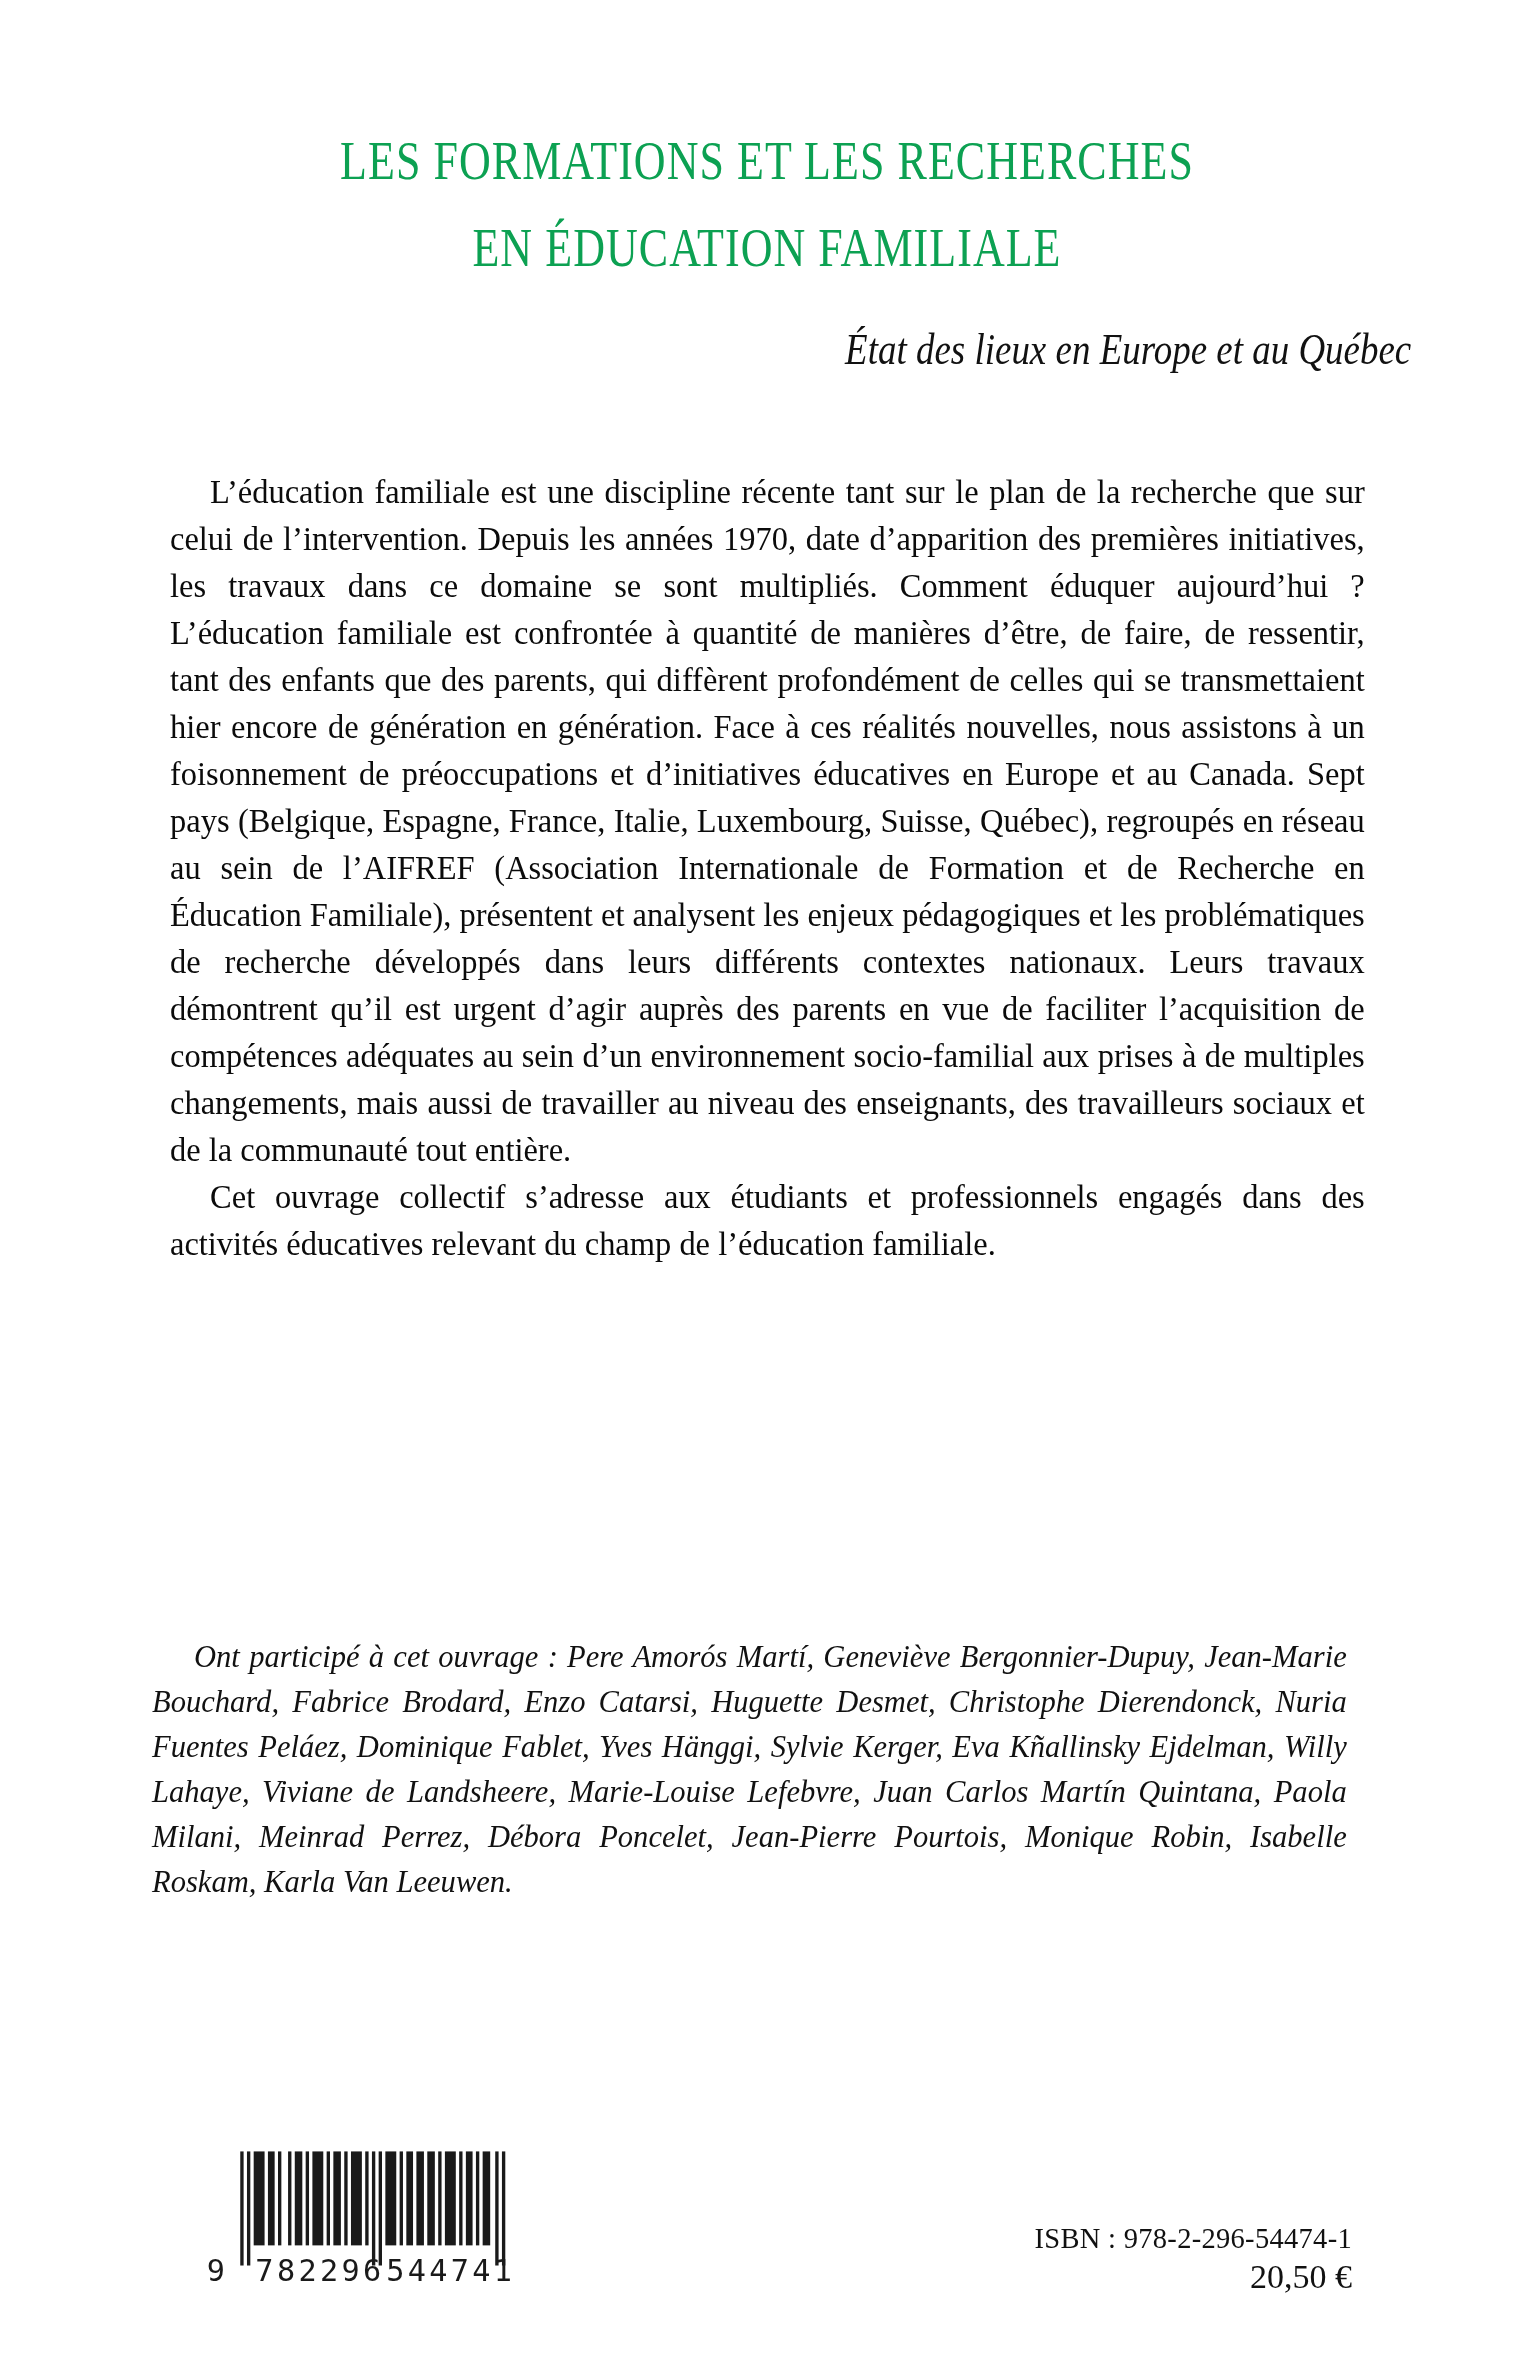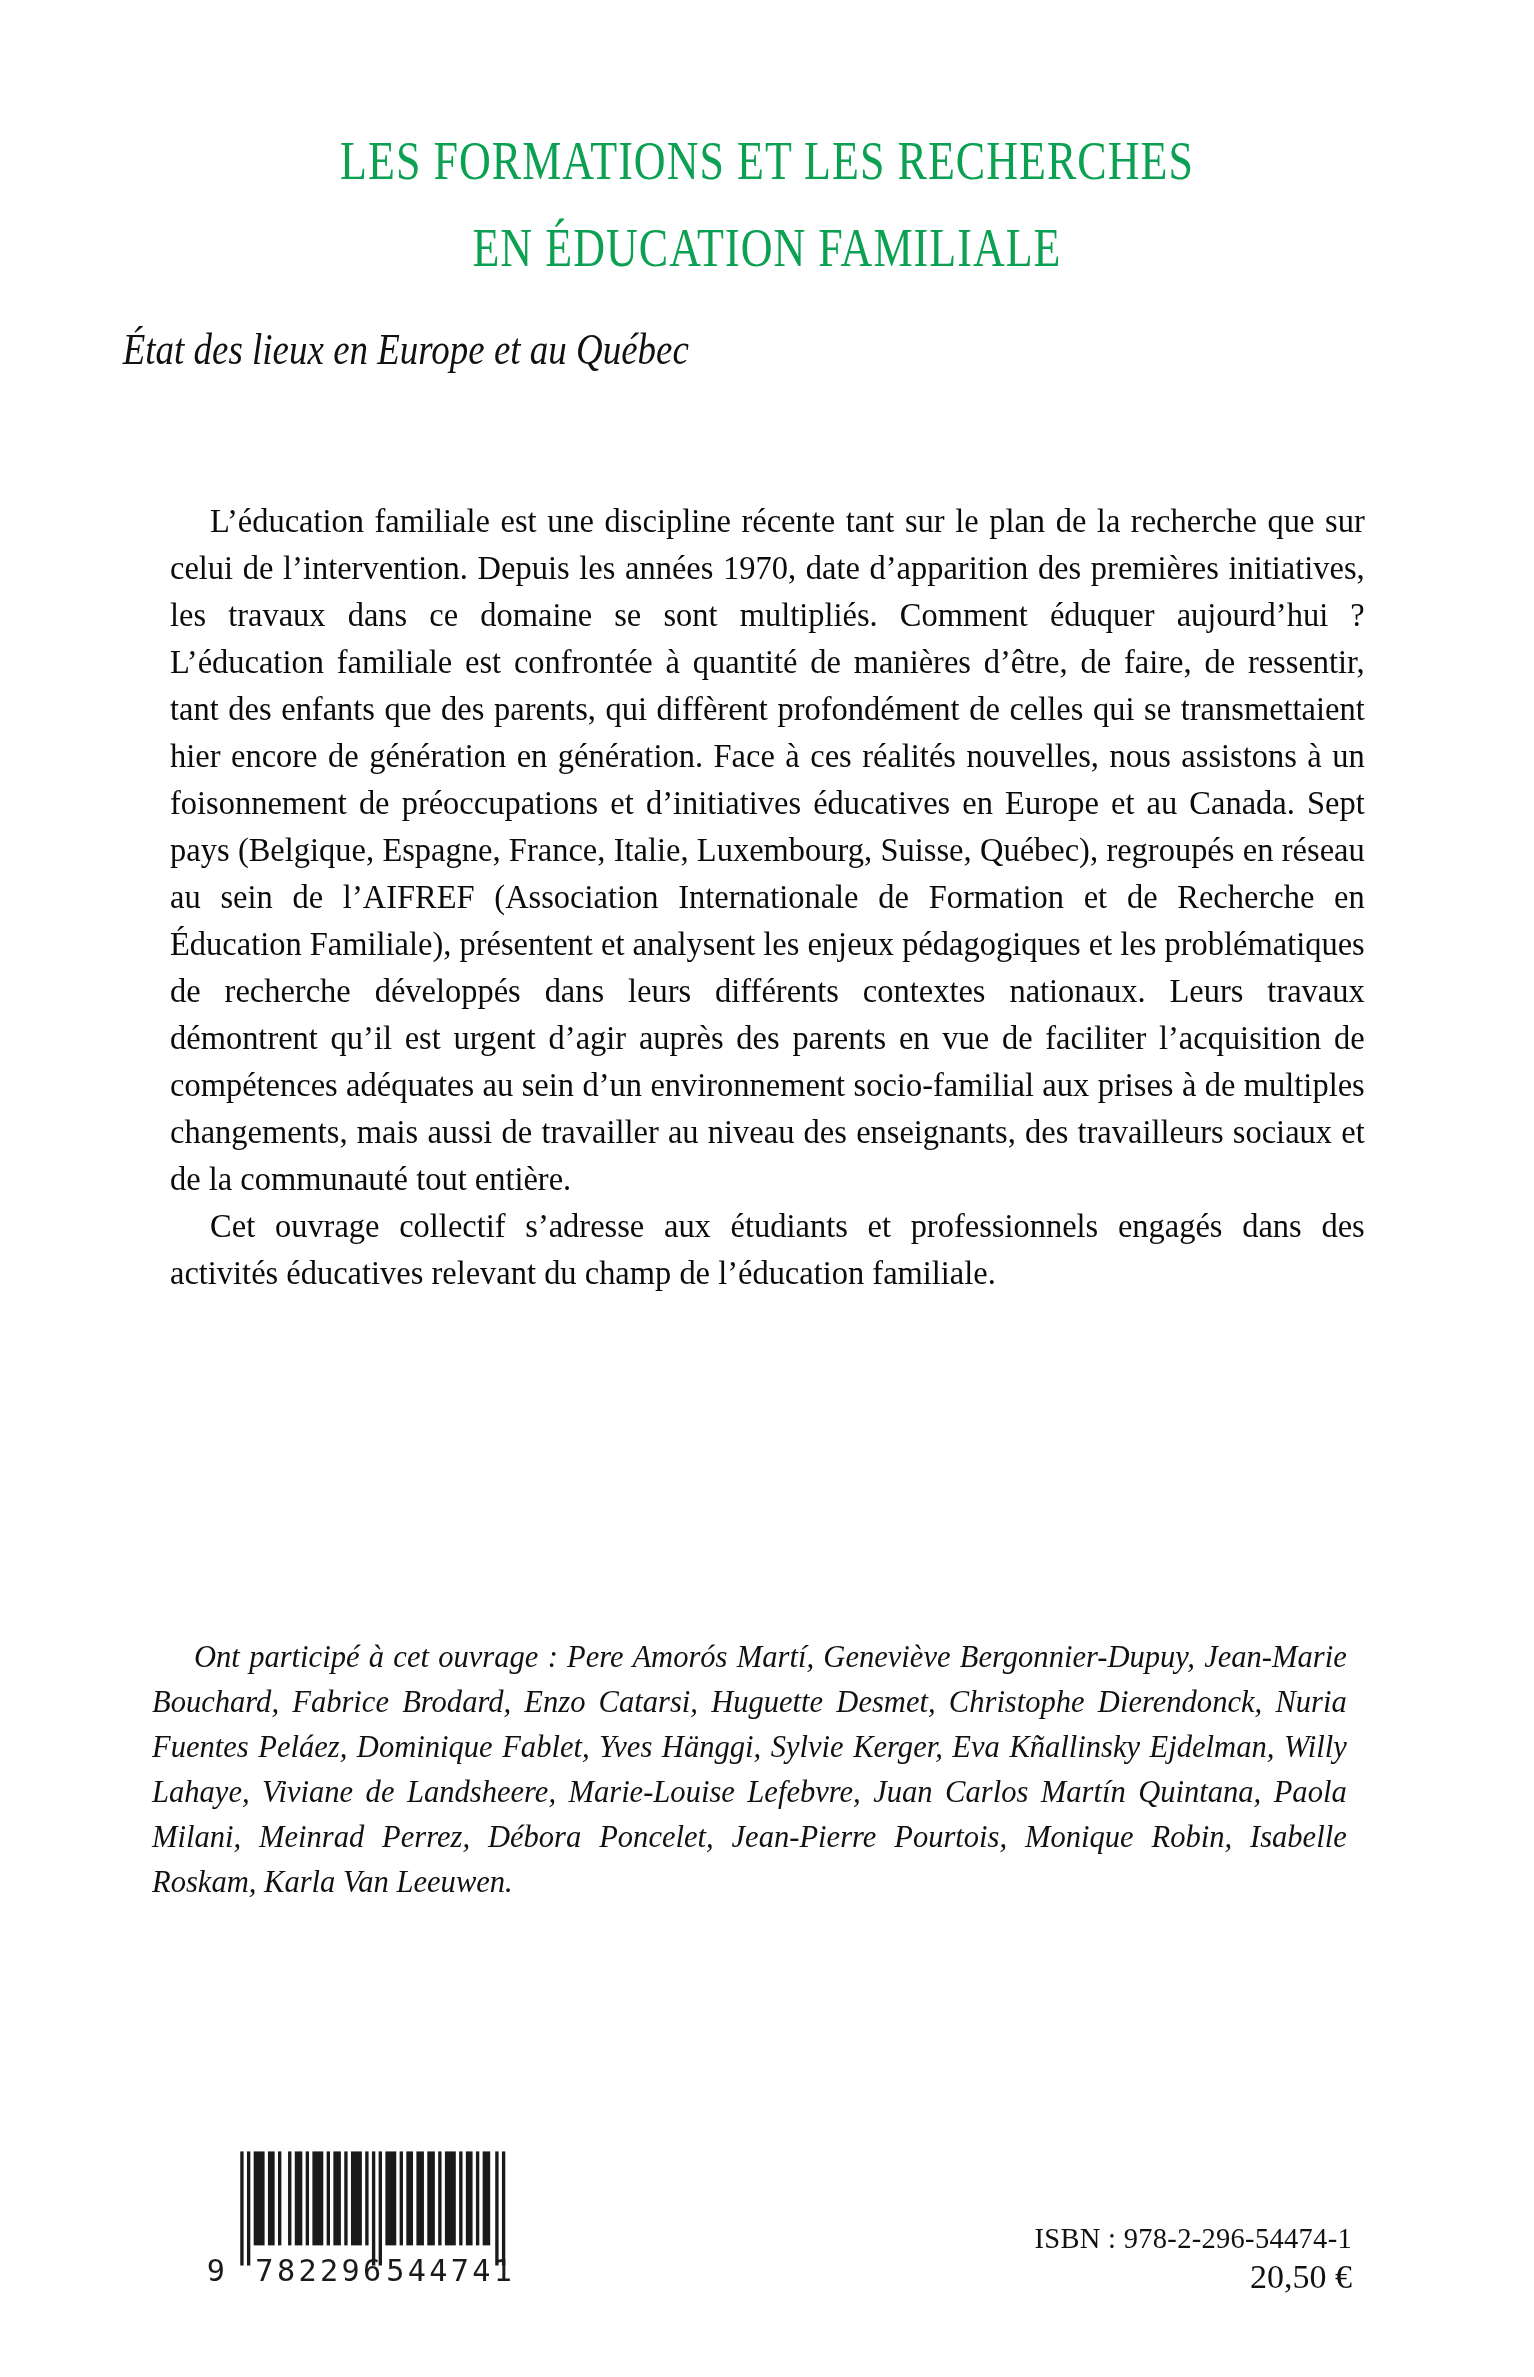--- a/index.html
+++ b/index.html
@@ -42,38 +42,38 @@
     transform-origin: center center;
     white-space: nowrap;
   }
 
   
   .subtitle-block {
     position: absolute;
     left: 0;
     top: 323px;
     width: 1534px;
-    text-align: left;
+    text-align: right;
   }
   .subtitle {
     font-family: "Liberation Serif", "DejaVu Serif", serif;
     font-style: italic;
     font-size: 44px;
     line-height: 54px;
     color: #111111;
     transform: scaleX(0.84);
     transform-origin: center center;
     white-space: nowrap;
   }
 
   
   .body-block {
     position: absolute;
     left: 170px;
-    top: 497px;
+    top: 468px;
     width: 1195px;
   }
   .body-para {
     font-family: "Liberation Serif", "DejaVu Serif", serif;
     font-size: 34px;
     line-height: 47px;
     text-align: justify;
     text-justify: inter-word;
     color: #0b0b0b;
     margin: 0;

